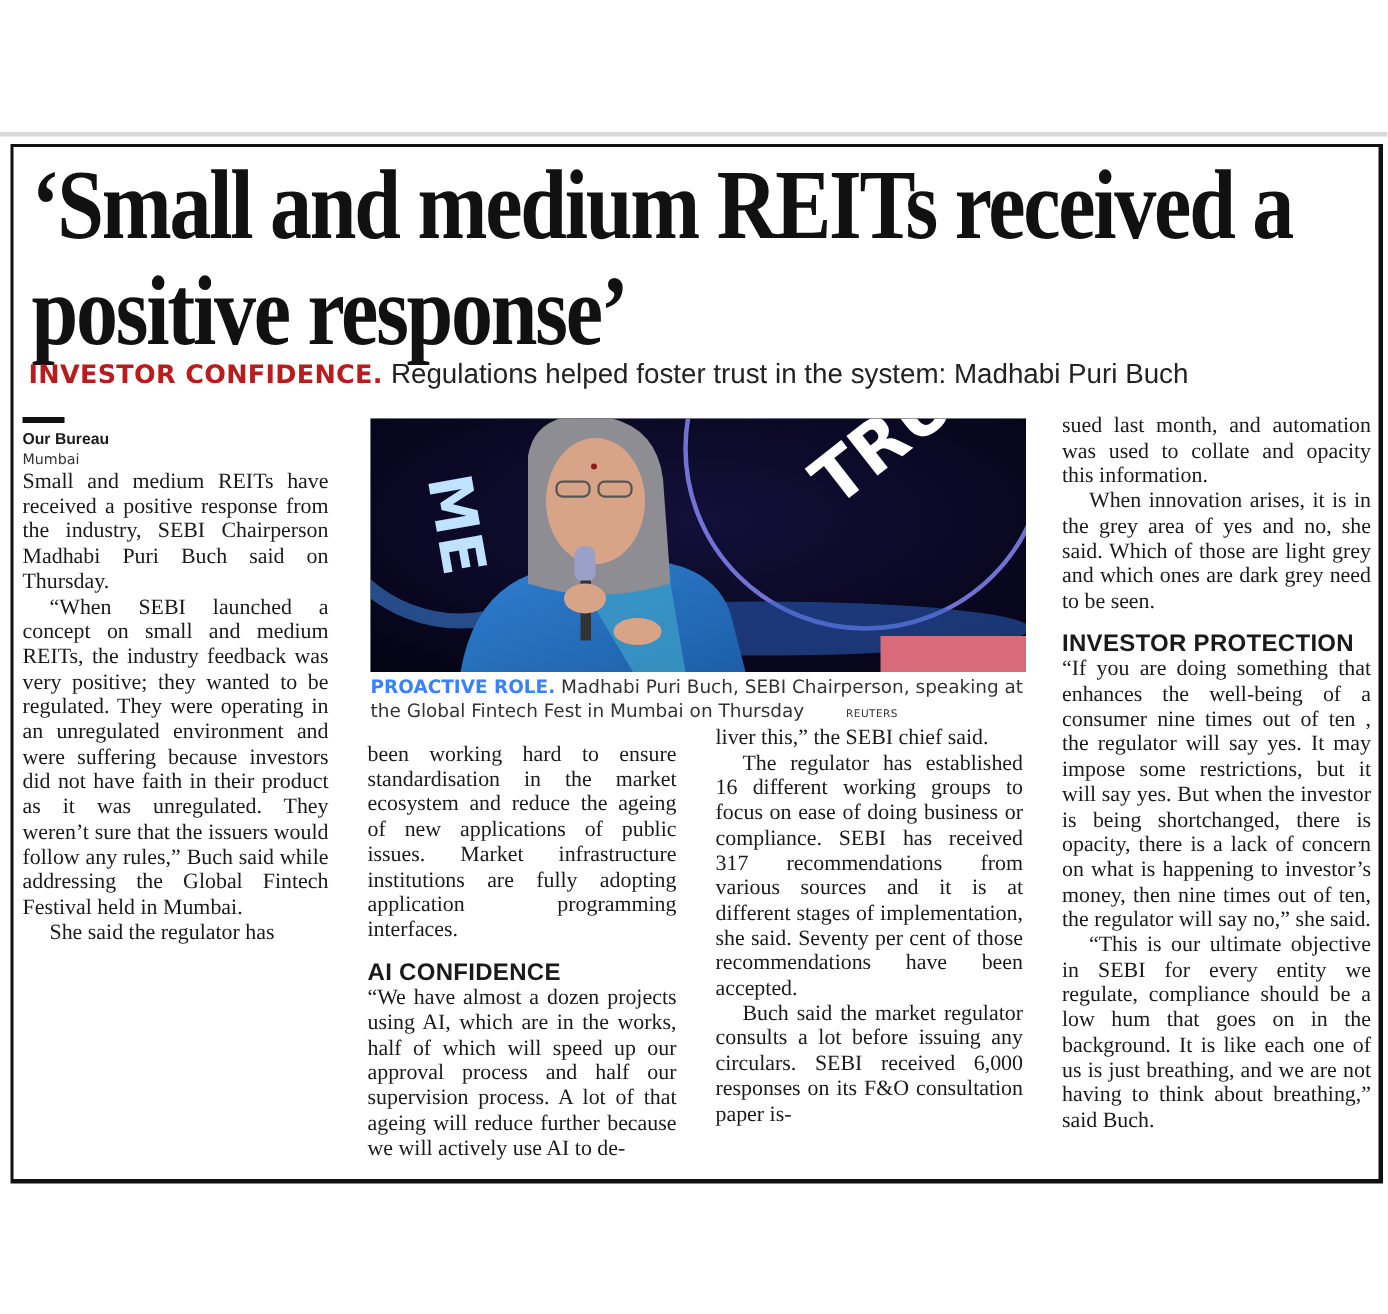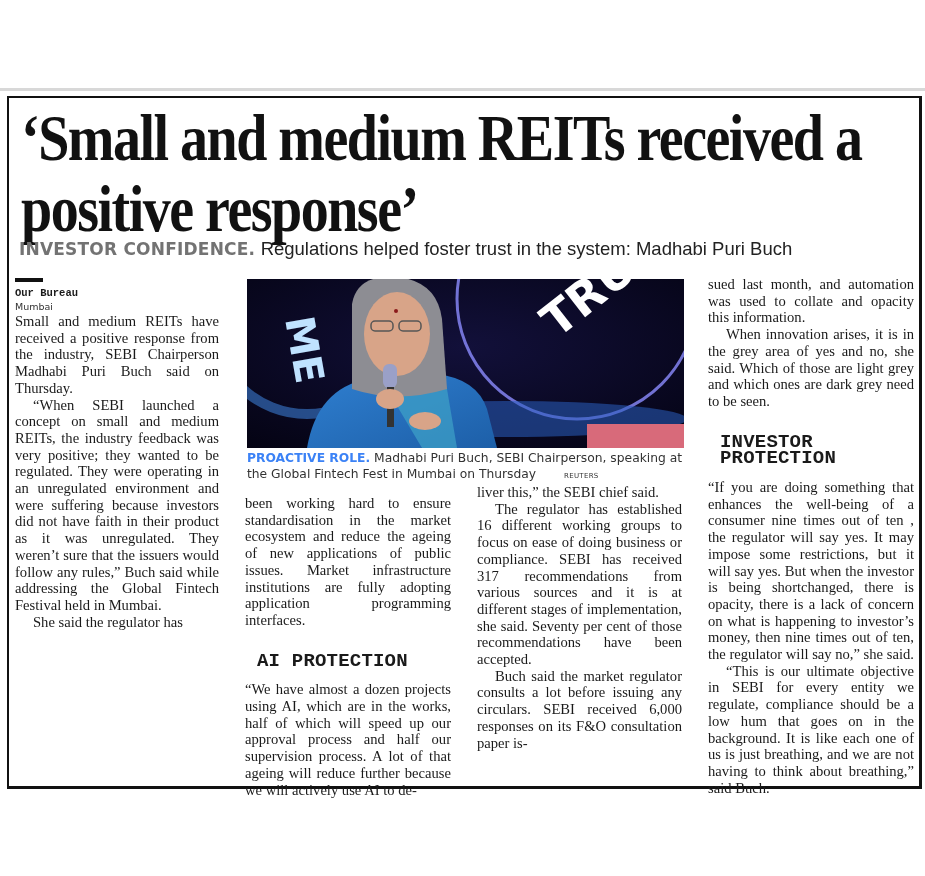--- a/index.html
+++ b/index.html
@@ -12,33 +12,33 @@
   .headline {
     position: absolute; left: 12px; top: 4px; width: 900px;
     font-family: "Liberation Serif", serif; font-weight: bold; color: #111;
     font-size: 56px; line-height: 60px; letter-spacing: -1.5px;
     transform: scaleY(1.18); transform-origin: top left;
   }
   .kicker {
     position: absolute; left: 10px; top: 140px; width: 900px; white-space: nowrap;
     font-family: "DejaVu Sans", sans-serif; font-size: 17px; line-height: 22px; color: #222;
   }
-  .kicker .red { color: #737373; font-weight: bold; letter-spacing: 0.2px; }
+  .kicker .red { color: #b91c1c; font-weight: bold; letter-spacing: 0.2px; }
   .kicker .sub { font-family: "Liberation Sans", sans-serif; font-size: 18.5px; text-align: center; }
   .col {
     position: absolute; top: 178px;
     font-family: "Liberation Serif", serif; font-size: 14.6px; line-height: 16.7px; color: #1a1a1a;
     text-align: justify; hyphens: manual;
   }
   .col p { margin: 0; text-indent: 18px; }
   .col p.noindent { text-indent: 0; }
   .col .gap { height: 12px; }
-  .col h3 { margin: 12px; font-family: Liberation Mono, monospace; font-size: 19px; line-height: 16.7px; font-weight: bold; letter-spacing: 0.2px; }
+  .col h3 { margin: 0; font-family: Liberation Sans, sans-serif; font-size: 16px; line-height: 16.7px; font-weight: bold; letter-spacing: 0.2px; }
   .byline-bar { width: 28px; height: 4px; background: #111; margin-top: 2px; }
-  .byline-name { font-family: Liberation Mono, monospace; font-size: 10.5px; font-weight: bold; margin-top: 4px; line-height: 14px; }
+  .byline-name { font-family: Liberation Sans, sans-serif; font-size: 10.5px; font-weight: bold; margin-top: 4px; line-height: 14px; }
   .byline-place { font-family: "DejaVu Sans", sans-serif; font-size: 9.5px; color: #333; line-height: 13px; }
   .col1 { left: 6px; width: 204px; top: 178px; }
   .col2 { left: 236px; width: 206px; top: 397px; }
   .col3 { left: 468px; width: 205px; top: 386px; }
   .col4 { left: 699px; width: 206px; top: 178px; }
   .photo {
     position: absolute; left: 238px; top: 181px; width: 437px; height: 169px; overflow: hidden;
     background: #07051a;
   }
   .caption {
@@ -105,21 +105,21 @@
   </div>
   <div class="caption">
     <span class="red">PROACTIVE ROLE.</span>
     <span>Madhabi Puri Buch, SEBI Chairperson, speaking at the Global Fintech Fest in Mumbai on Thursday</span>
     <span class="credit">REUTERS</span>
   </div>
 
   <div class="col col2">
     <p class="noindent">been working hard to ensure standardisation in the market ecosystem and reduce the ageing of new applications of public issues. Market infra­structure institutions are fully adopting application programming interfaces.</p>
     <div class="gap"></div>
-    <h3>AI PROTECTION</h3>
+    <h3>AI CONFIDENCE</h3>
     <p class="noindent">“We have almost a dozen pro­jects using AI, which are in the works, half of which will speed up our approval pro­cess and half our supervision process. A lot of that ageing will reduce further because we will actively use AI to de-</p>
   </div>
 
   <div class="col col3">
     <p class="noindent">liver this,” the SEBI chief said.</p>
     <p>The regulator has estab­lished 16 different working groups to focus on ease of do­ing business or compliance. SEBI has received 317 recom­mendations from various sources and it is at different stages of implementation, she said. Seventy per cent of those recommendations have been accepted.</p>
     <p>Buch said the market regu­lator consults a lot before is­suing any circulars. SEBI re­ceived 6,000 responses on its F&amp;O consultation paper is-</p>
   </div>
 
   <div class="col col4">

